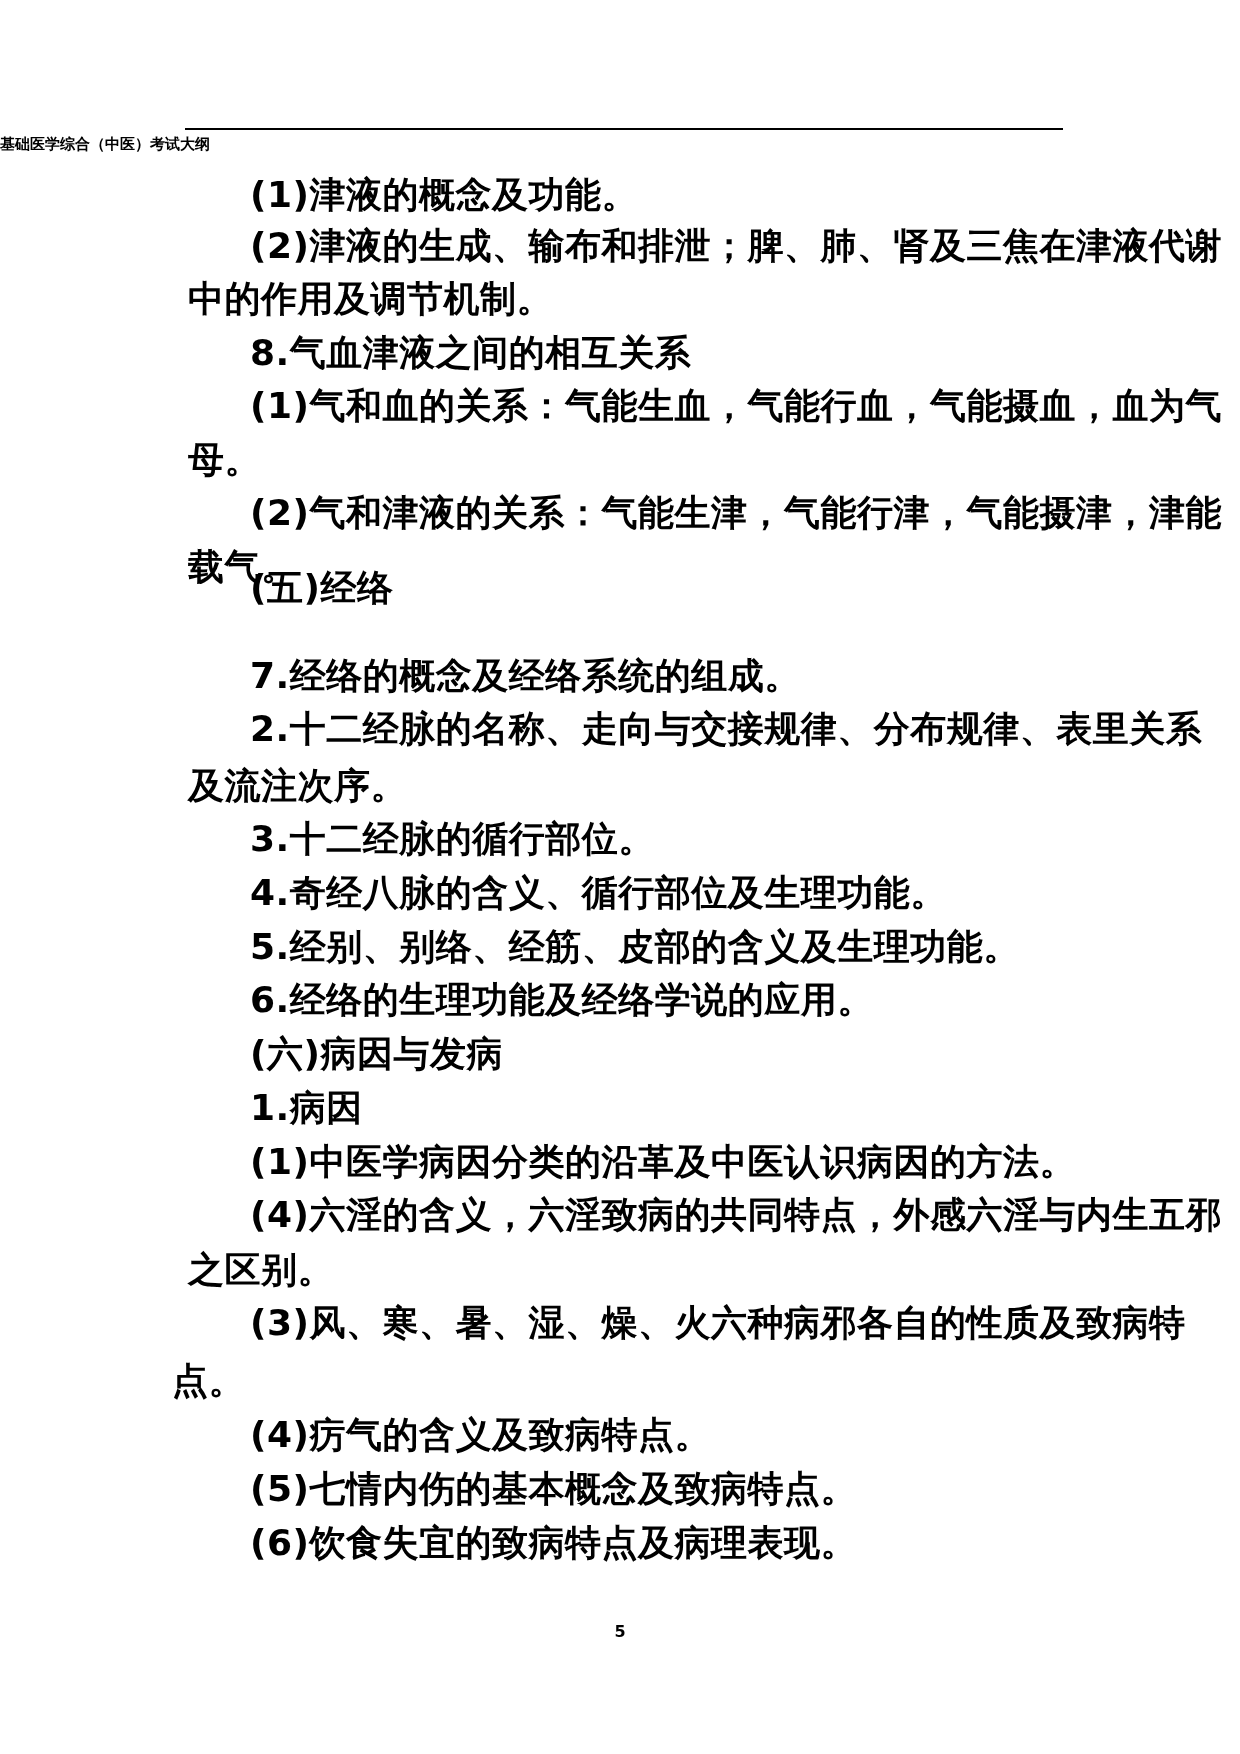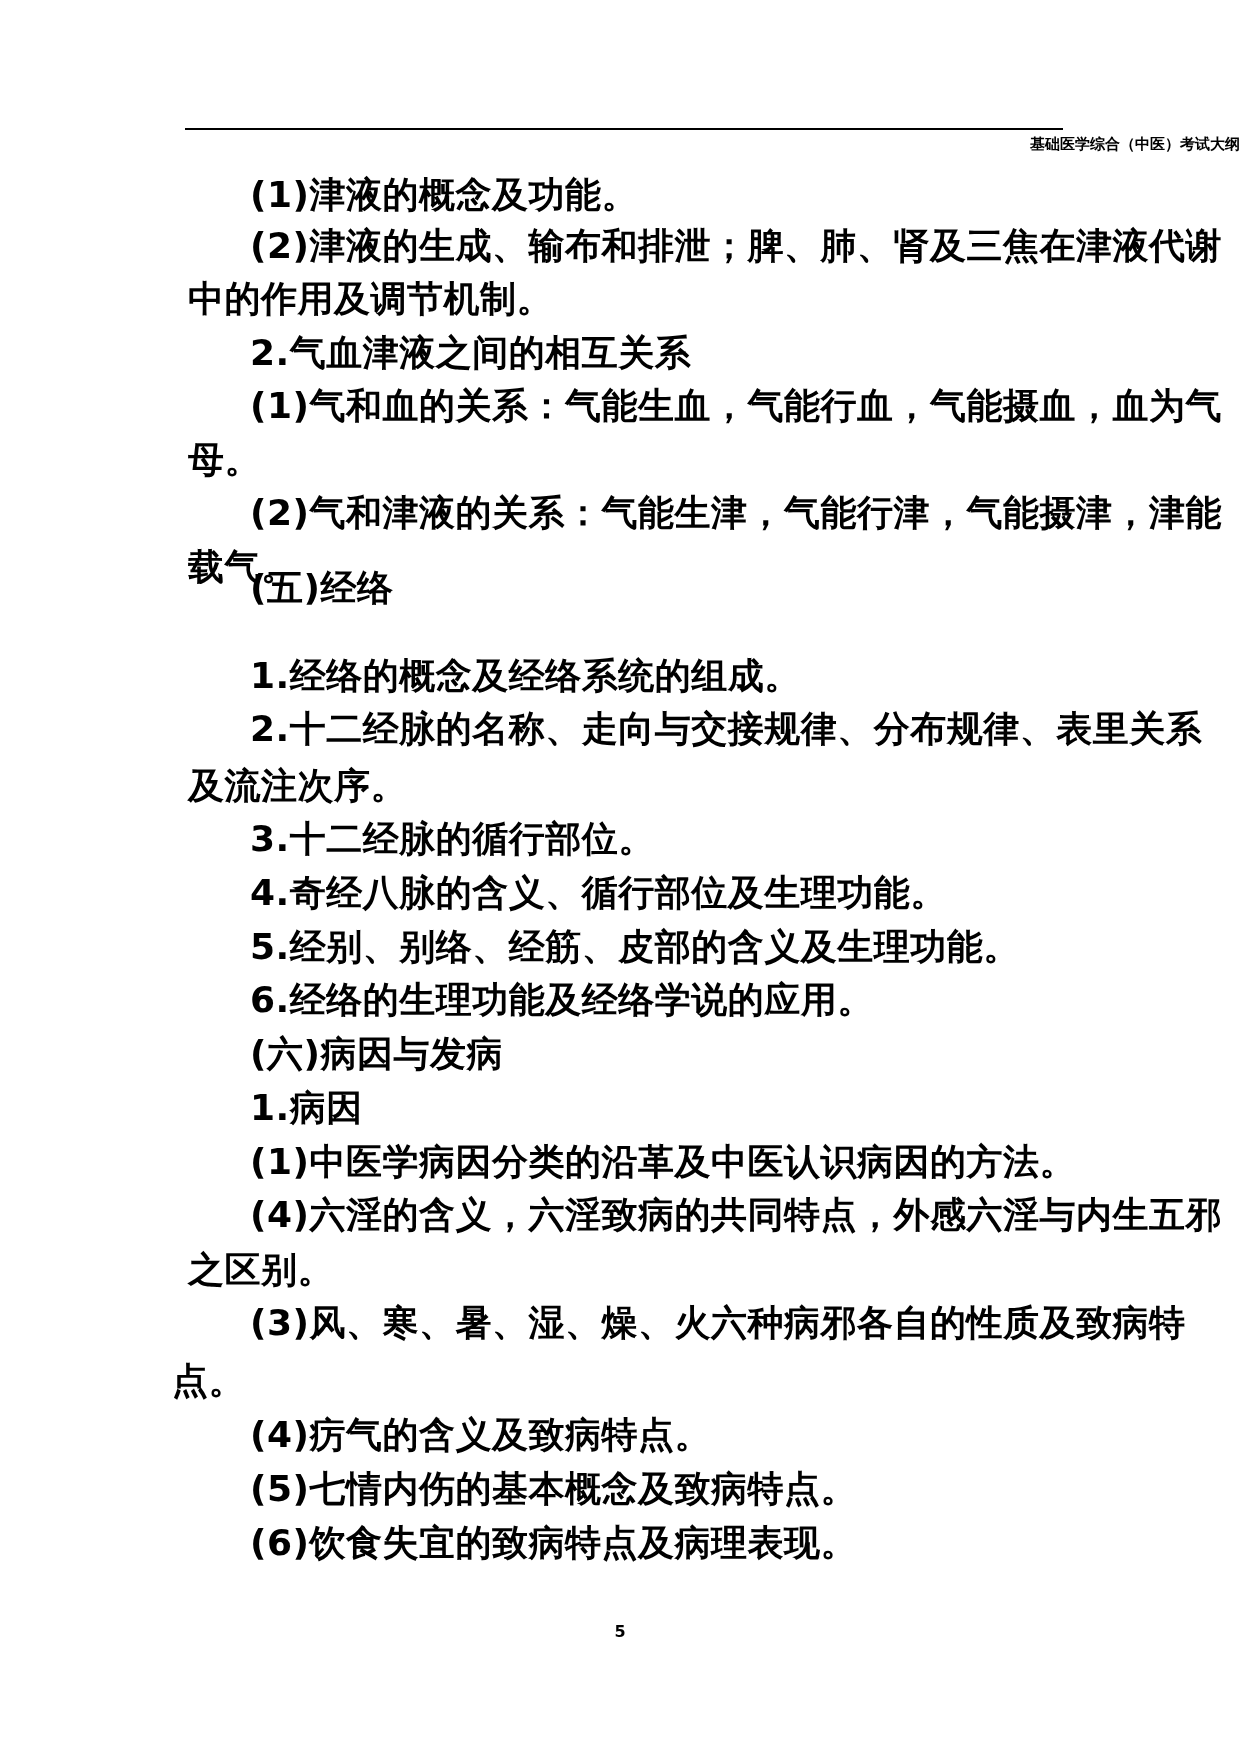--- a/index.html
+++ b/index.html
@@ -1,45 +1,45 @@
 <!DOCTYPE html>
 <html><head>
 <meta charset="utf-8">
 <style>
   html, body { margin: 0; padding: 0; background: #ffffff; }
   body { width: 1240px; height: 1754px; position: relative; overflow: hidden;
          font-family: "DejaVu Sans", "Liberation Sans", sans-serif; color: #000; }
   .rule { position: absolute; left: 185px; top: 128px; width: 878px; height: 2px; background: #000; }
-  .header { position: absolute; left: 0; width: 1240px; top: 134px; text-align: right;
+  .header { position: absolute; left: 0; width: 1240px; top: 134px; text-align: left;
             font-size: 15px; font-weight: bold; line-height: 20px; }
   .line { position: absolute; white-space: nowrap; font-size: 36px; line-height: 36px;
           font-weight: bold; letter-spacing: 0.5px; }
   .ind { left: 250px; }
   .cont { left: 188px; }
   .cont2 { left: 172px; }
   .pageno { position: absolute; left: 0; width: 1240px; text-align: center; top: 1622px;
             font-size: 16px; font-weight: bold; }
 </style>
 </head>
 <body>
 
 <div class="rule"></div>
 <div class="header">基础医学综合（中医）考试大纲</div>
 
 <div id="body">
     <div class="line ind" style="top: 177px;">(1)津液的概念及功能。</div>
     <div class="line ind" style="top: 228px;">(2)津液的生成、输布和排泄；脾、肺、肾及三焦在津液代谢</div>
     <div class="line cont" style="top: 281px; font-family: Liberation Serif, serif;">中的作用及调节机制。</div>
-    <div class="line ind" style="top: 335px;">2.气血津液之间的相互关系</div>
+    <div class="line ind" style="top: 335px;">8.气血津液之间的相互关系</div>
     <div class="line ind" style="top: 388px;">(1)气和血的关系：气能生血，气能行血，气能摄血，血为气</div>
     <div class="line cont" style="top: 442px;">母。</div>
     <div class="line ind" style="top: 495px;">(2)气和津液的关系：气能生津，气能行津，气能摄津，津能</div>
     <div class="line cont" style="top: 549px;">载气。</div>
     <div class="line ind" style="top: 570px;">(五)经络</div>
-    <div class="line ind" style="top: 658px;">1.经络的概念及经络系统的组成。</div>
+    <div class="line ind" style="top: 658px;">7.经络的概念及经络系统的组成。</div>
     <div class="line ind" style="top: 711px;">2.十二经脉的名称、走向与交接规律、分布规律、表里关系</div>
     <div class="line cont" style="top: 768px;">及流注次序。</div>
     <div class="line ind" style="top: 821px;">3.十二经脉的循行部位。</div>
     <div class="line ind" style="top: 875px;">4.奇经八脉的含义、循行部位及生理功能。</div>
     <div class="line ind" style="top: 929px;">5.经别、别络、经筋、皮部的含义及生理功能。</div>
     <div class="line ind" style="top: 982px;">6.经络的生理功能及经络学说的应用。</div>
     <div class="line ind" style="top: 1036px;">(六)病因与发病</div>
     <div class="line ind" style="top: 1090px;">1.病因</div>
     <div class="line ind" style="top: 1144px;">(1)中医学病因分类的沿革及中医认识病因的方法。</div>
     <div class="line ind" style="top: 1197px;">(4)六淫的含义，六淫致病的共同特点，外感六淫与内生五邪</div>

